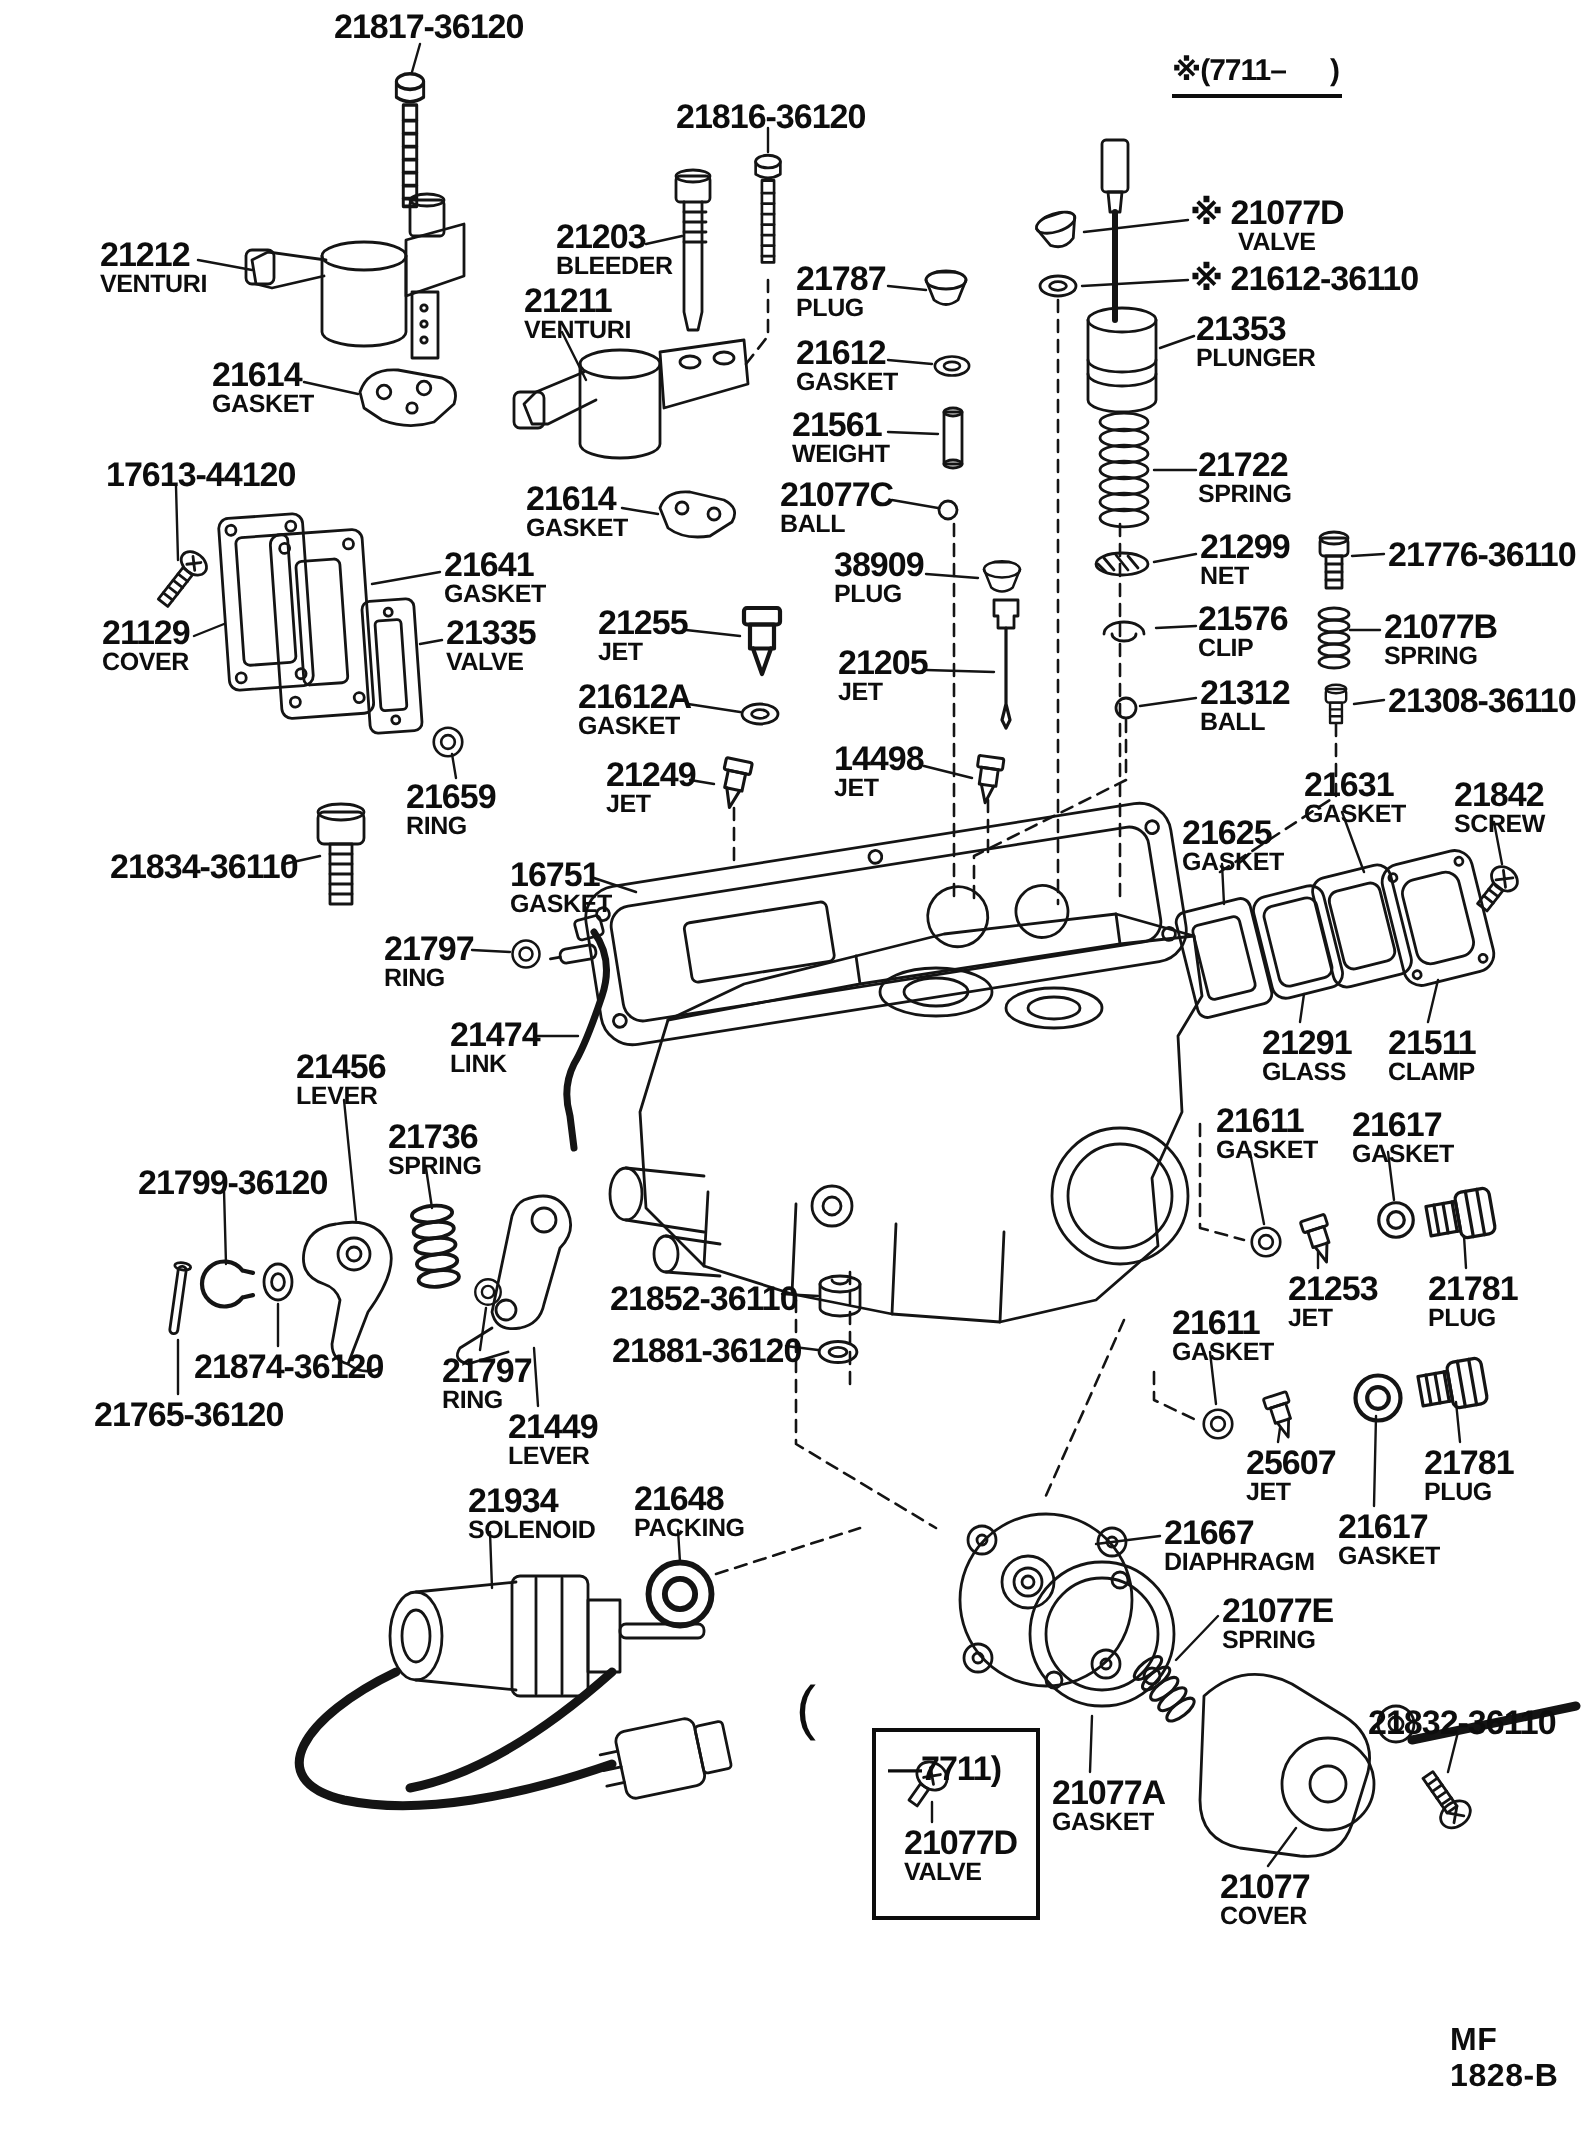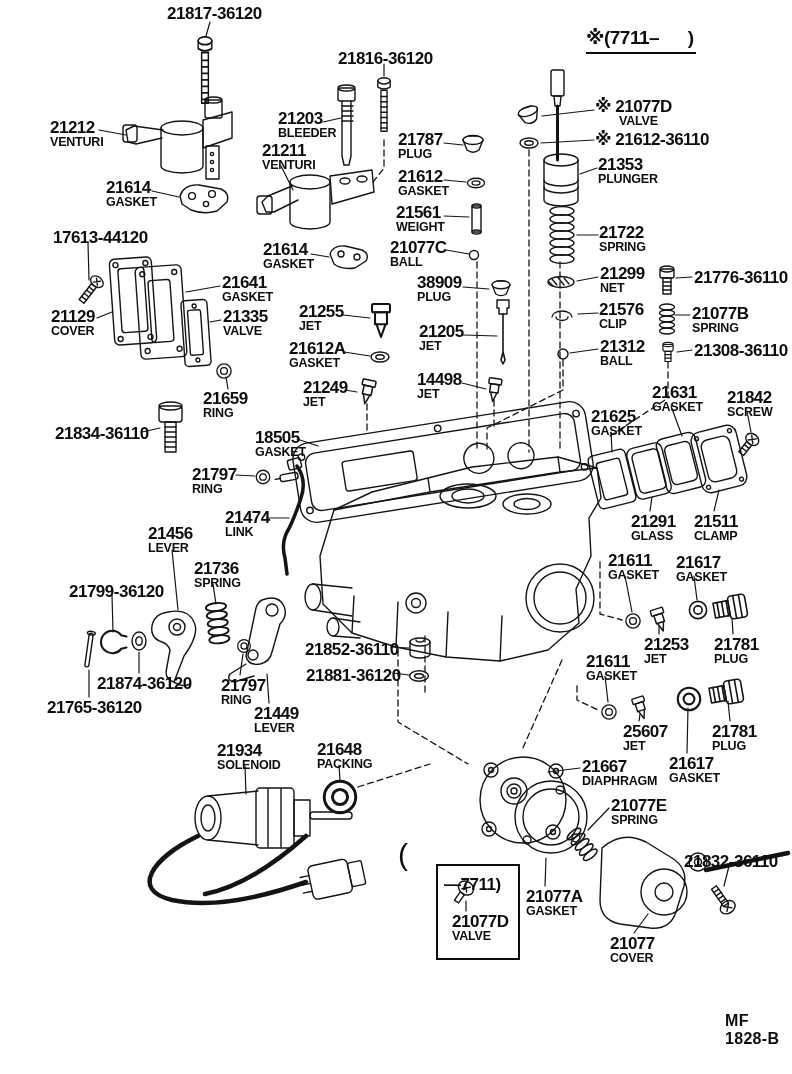--- a/index.html
+++ b/index.html
@@ -3,21 +3,21 @@
 <meta charset="utf-8">
 <style>
   html,body{margin:0;padding:0;background:#fff;}
   .page{position:relative;width:792px;height:1074px;background:#ffffff;overflow:hidden;
         font-family:"Liberation Sans","DejaVu Sans",sans-serif;color:#0d0d0d;}
   .art{position:absolute;left:0;top:0;}
   .lbl{position:absolute;line-height:1.0;white-space:nowrap;}
   .lbl .num{font-size:17px;font-weight:700;letter-spacing:-0.5px;}
   .lbl .nm{font-size:12.5px;font-weight:700;letter-spacing:-0.2px;margin-top:0px;}
   .lbl.ind .nm{margin-left:24px;}
-  .note{position:absolute;left:586px;top:26px;font-size:19px;font-weight:700;
+  .note{position:absolute;left:586px;top:26px;font-size:15px;font-weight:700;
         border-bottom:2.5px solid #0d0d0d;padding:0 2px 3px 0;white-space:pre;letter-spacing:-0.5px;}
   .inset-box{position:absolute;left:436px;top:864px;width:80px;height:92px;border:2px solid #0d0d0d;}
   .paren{position:absolute;left:398px;top:838px;font-size:30px;font-weight:400;}
   .range{position:absolute;left:444px;top:843px;font-size:17px;font-weight:700;letter-spacing:-0.5px;margin-top:32px;}
   .footer{position:absolute;left:725px;top:1012px;font-size:16px;font-weight:700;letter-spacing:0.3px;}
 </style>
 </head>
 <body>
 
 <div class="page">
@@ -555,21 +555,21 @@
     </div>
 <div class="lbl" style="left:631px;top:513px">
       <div class="num">21291</div>
       <div class="nm">GLASS</div>
     </div>
 <div class="lbl" style="left:694px;top:513px">
       <div class="num">21511</div>
       <div class="nm">CLAMP</div>
     </div>
 <div class="lbl" style="left:255px;top:429px">
-      <div class="num">18505</div>
+      <div class="num">16751</div>
       <div class="nm">GASKET</div>
     </div>
 <div class="lbl" style="left:192px;top:466px">
       <div class="num">21797</div>
       <div class="nm">RING</div>
     </div>
 <div class="lbl" style="left:225px;top:509px">
       <div class="num">21474</div>
       <div class="nm">LINK</div>
     </div>
@@ -634,21 +634,21 @@
       <div class="nm">JET</div>
     </div>
 <div class="lbl" style="left:669px;top:755px">
       <div class="num">21617</div>
       <div class="nm">GASKET</div>
     </div>
 <div class="lbl" style="left:712px;top:723px">
       <div class="num">21781</div>
       <div class="nm">PLUG</div>
     </div>
-<div class="lbl" style="left:217px;top:742px">
+<div class="lbl" style="left:234px;top:742px">
       <div class="num">21934</div>
       <div class="nm">SOLENOID</div>
     </div>
 <div class="lbl" style="left:317px;top:741px">
       <div class="num">21648</div>
       <div class="nm">PACKING</div>
     </div>
 <div class="lbl" style="left:582px;top:758px">
       <div class="num">21667</div>
       <div class="nm">DIAPHRAGM</div>

